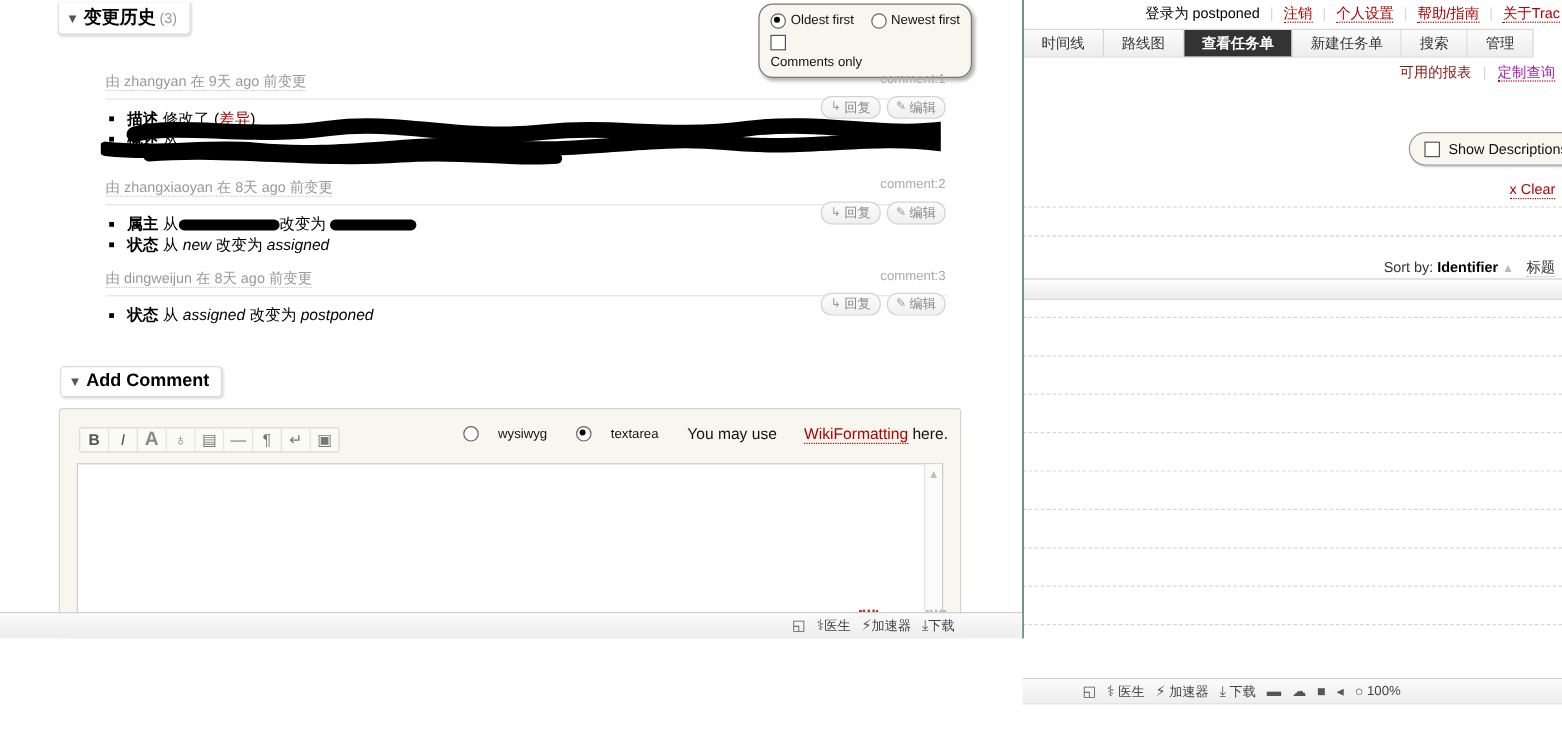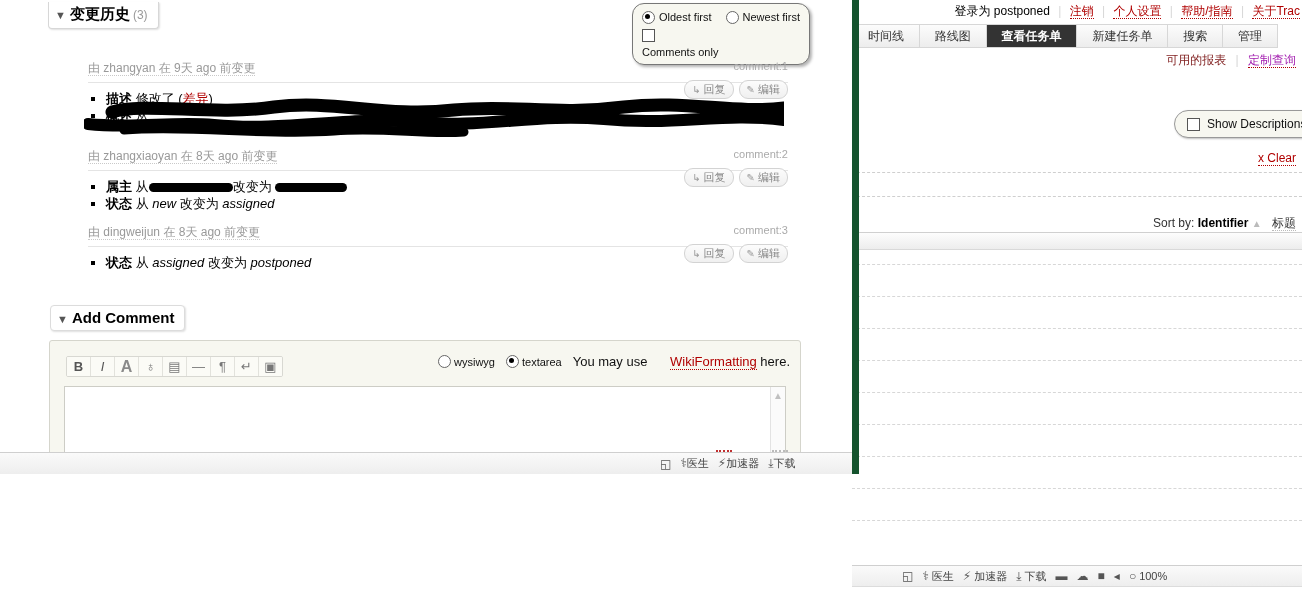--- a/index.html
+++ b/index.html
@@ -86,23 +86,23 @@
     background:linear-gradient(#fafafa,#eeeeee);
     border-bottom:1px solid #dcdcdc;
     display:flex;align-items:center;gap:9px;padding-left:50px;
     font-size:11px;color:#444;box-sizing:border-box;
   }
   #bg-statusbar .sitem{display:flex;align-items:center;gap:3px;white-space:nowrap;}
   .glyph{display:inline-block;font-size:12px;line-height:1;color:#555;}
 
   
   #front{
-    position:absolute;left:0;top:0;width:852px;height:474px;
+    position:absolute;left:0;top:0;width:852px;height:532px;
     background:#ffffff;overflow:hidden;
-    border-right:7px solid #14532d;
+    border-right:1px solid #14532d;
   }
 
   
   #ch-header{
     position:absolute;left:48px;top:2px;
     background:#ffffff;border:1px solid #d7d7d7;border-top:none;
     border-radius:0 0 4px 4px;
     padding:3px 10px 4px 6px;
     box-shadow:1px 1px 2px rgba(0,0,0,.13);
     font-size:15px;font-weight:bold;color:#000;white-space:nowrap;
@@ -182,21 +182,21 @@
     width:23px;height:19px;display:flex;align-items:center;justify-content:center;
     border-right:1px solid #e2e2dc;color:#777;font-size:13px;background:#fbfbf6;
   }
   #wiki-toolbar .tb:last-child{border-right:none;}
   #wiki-toolbar .tb.b{font-weight:bold;color:#555;}
   #wiki-toolbar .tb.i{font-style:italic;color:#555;}
   #wiki-toolbar .tb.a{font-size:16px;font-weight:bold;color:#8a8a8a;}
 
   #fmt-opts{
     position:absolute;right:10px;top:13px;display:flex;align-items:center;
-    font-size:11px;white-space:nowrap;color:#111;gap:3px;
+    font-size:11px;white-space:nowrap;color:#111;gap:16px;
   }
   #fmt-opts .lbl{margin-right:8px;}
   #fmt-opts .note{font-size:13px;margin-left:8px;}
   #fmt-opts a{color:#b00000;text-decoration:none;border-bottom:1px dotted #b00000;margin-left:19px;}
 
   #ta-wrap{
     position:absolute;left:14px;top:45px;width:722px;height:145px;
     background:#ffffff;border:1px solid #cdcdc6;box-sizing:border-box;
   }
   #ta-scroll{

